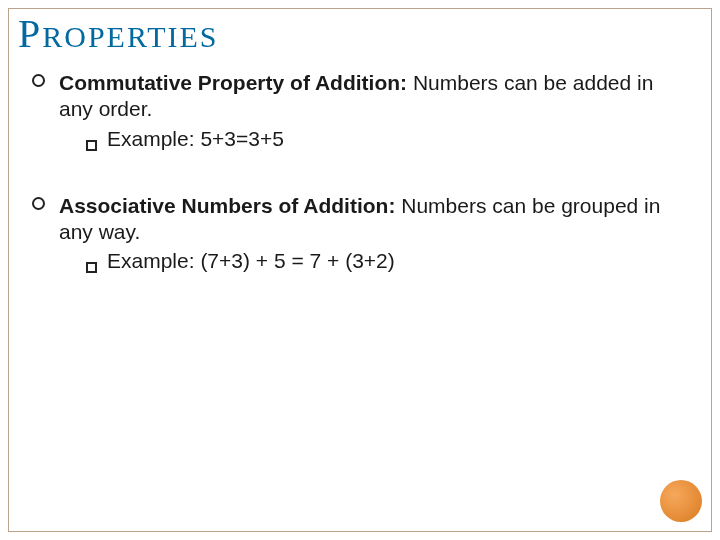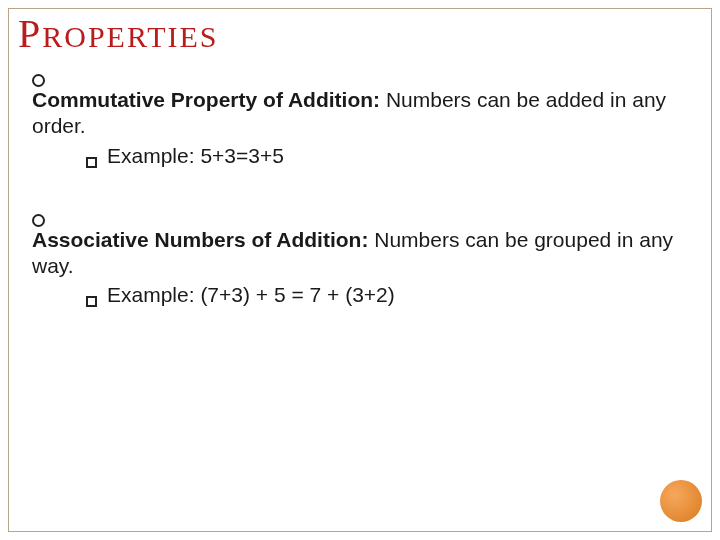--- a/index.html
+++ b/index.html
@@ -19,21 +19,21 @@
     right: 8px;
     bottom: 8px;
     border: 1px solid #b9a38a;
     box-sizing: border-box;
   }
   .title {
     position: absolute;
     left: 18px;
     top: 10px;
     font-family: Georgia, 'Times New Roman', serif;
-    color: #b91c1c;
+    color: #0369a1;
     letter-spacing: 2px;
     font-variant: small-caps;
   }
   .title .big {
     font-size: 40px;
     font-weight: normal;
   }
   .title .rest {
     font-size: 30px;
     font-weight: normal;
@@ -43,21 +43,20 @@
     left: 32px;
     top: 70px;
     right: 32px;
   }
   .prop-block {
     margin-bottom: 42px;
   }
   .line1 {
     display: flex;
     align-items: flex-start;
-    flex-direction: column;
   }
   .bullet-circle {
     width: 13px;
     height: 13px;
     border: 2px solid #222;
     border-radius: 50%;
     box-sizing: border-box;
     margin-top: 4px;
     margin-right: 14px;
     flex-shrink: 0;

